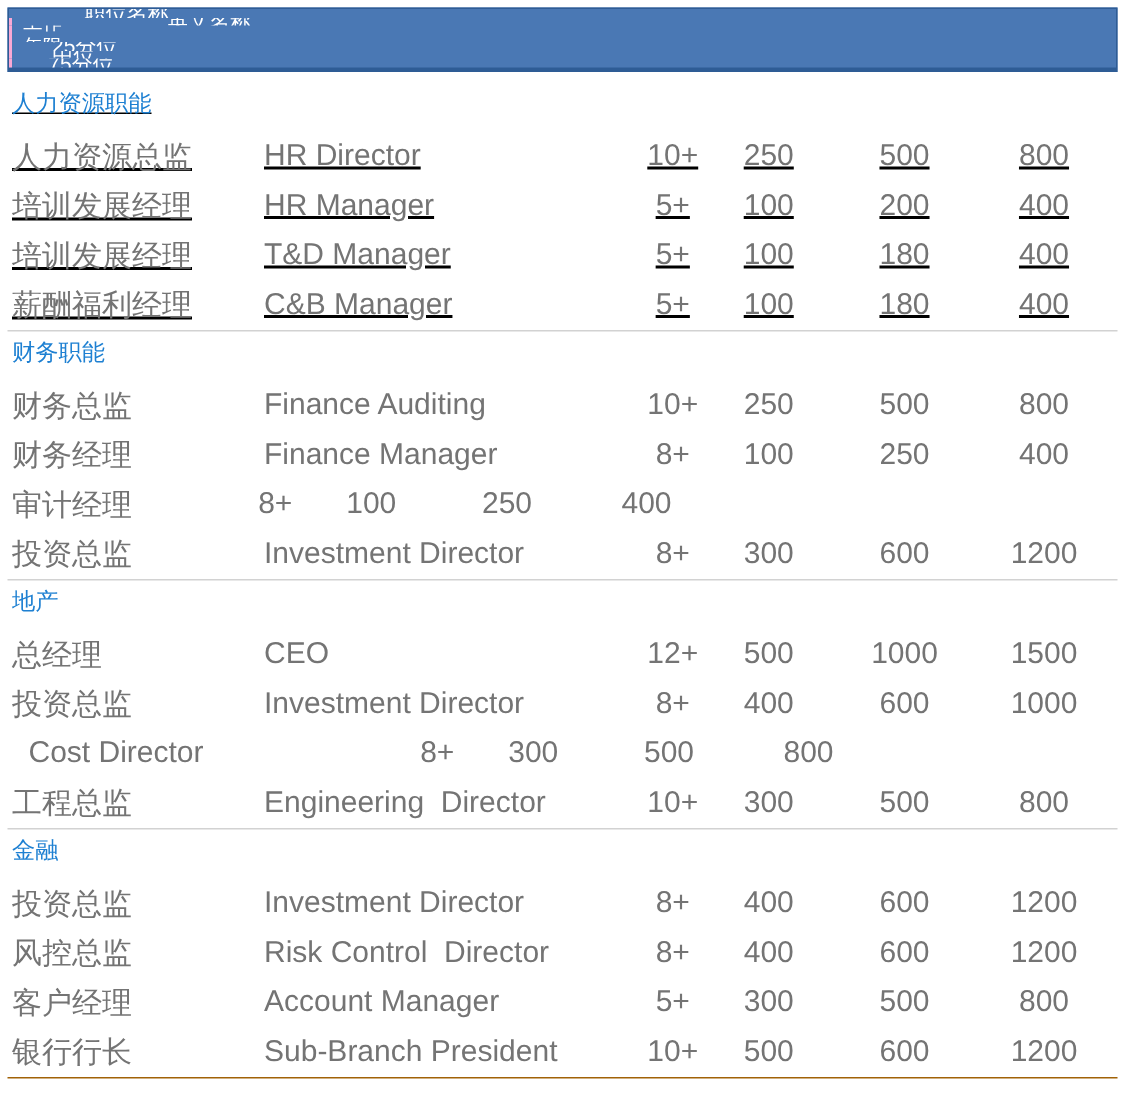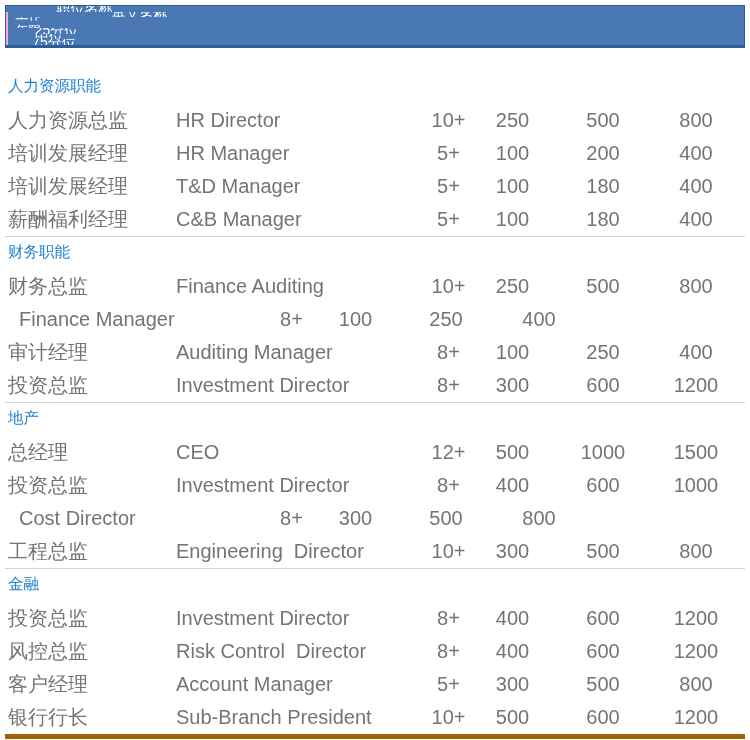--- a/index.html
+++ b/index.html
@@ -44,22 +44,22 @@
   .col-en    { width: 265px; }
   .col-years { width: 43px;  }
   .col-p25   { width: 99px;  }
   .col-p50   { width: 84px;  }
   .col-p75   { width: 94px;  }
   
   .section {
     padding-top: 5px;
     border-top: 1px solid #d2d2d2;
   }
-  .section:first-child { border-top: 0; padding-top: 28px; }
-  .section:last-child  { border-bottom: 5px solid #a16207; }
+  .section:first-child { border-top: 0; padding-top: 12px; text-decoration: underline; }
+  .section:last-child  { border-bottom: 1px solid #a16207; }
   .section-title {
     margin: 0 0 8px 0;
     padding-left: 3px;
     color: #1e80d2;
     font-size: 15.5px;
     line-height: 20px;
     font-weight: normal;
   }
   
   .row {
@@ -139,30 +139,30 @@
   <div class="row">
     <div class="cell col-cn">财务总监</div>
     <div class="cell col-en">Finance Auditing</div>
     <div class="cell col-years num">10+</div>
     <div class="cell col-p25 num">250</div>
     <div class="cell col-p50 num">500</div>
     <div class="cell col-p75 num">800</div>
   </div>
 
   <div class="row">
+    <div class="cell col-cn">财务经理</div>
     <div class="cell col-en">Finance Manager</div>
     <div class="cell col-years num">8+</div>
     <div class="cell col-p25 num">100</div>
     <div class="cell col-p50 num">250</div>
     <div class="cell col-p75 num">400</div>
   </div>
 
   <div class="row">
     <div class="cell col-cn">审计经理</div>
-    <div class="cell col-en">Auditing Manager</div>
     <div class="cell col-years num">8+</div>
     <div class="cell col-p25 num">100</div>
     <div class="cell col-p50 num">250</div>
     <div class="cell col-p75 num">400</div>
   </div>
 
   <div class="row">
     <div class="cell col-cn">投资总监</div>
     <div class="cell col-en">Investment Director</div>
     <div class="cell col-years num">8+</div>

